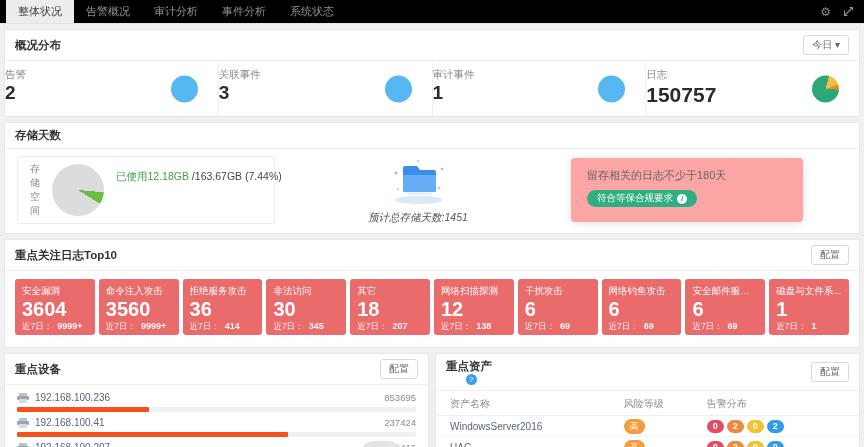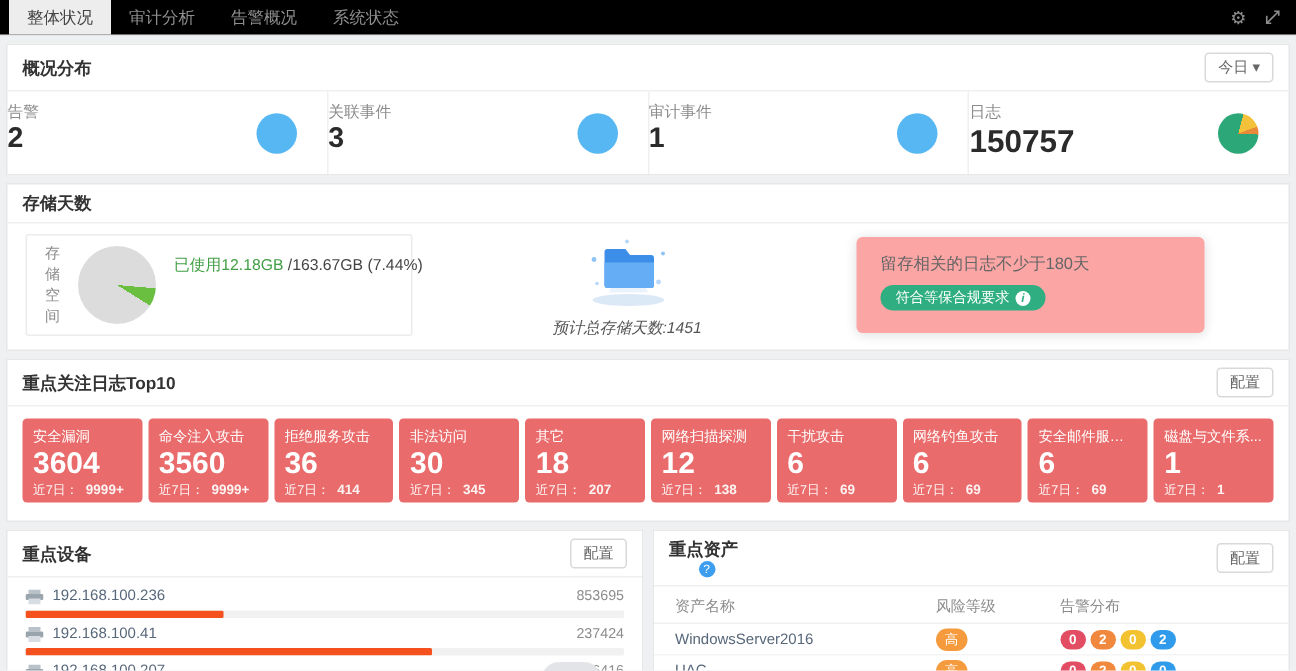--- a/index.html
+++ b/index.html
@@ -94,22 +94,23 @@
   .head-left { display:flex; align-items:center;flex-direction:column; }
 
   .back-arc { position:fixed; left:360px; top:441px; width:42px; height:14px;
     background:#e2e4e7; border-radius:21px 21px 0 0; }
 </style>
 </head>
 <body>
 
 <div class="tabbar">
   <div class="tab active">整体状况</div>
+  <div class="tab">告警概况</div>
   <div class="tab">审计分析</div>
-  <div class="tab">告警概况</div>
+  <div class="tab">事件分析</div>
   <div class="tab">系统状态</div>
   <div class="tab-icons">
     <span class="gear">⚙</span>
     <svg width="11" height="11" viewBox="0 0 11 11">
       <path d="M1.5 9.5 L9.5 1.5 M6.5 1.5 h3 v3 M1.5 4.5 v3 M1.5 6.5 v3 h3" stroke="#8c8c8c" stroke-width="1.1" fill="none"></path>
     </svg>
   </div>
 </div>
 
 <div class="panel">

